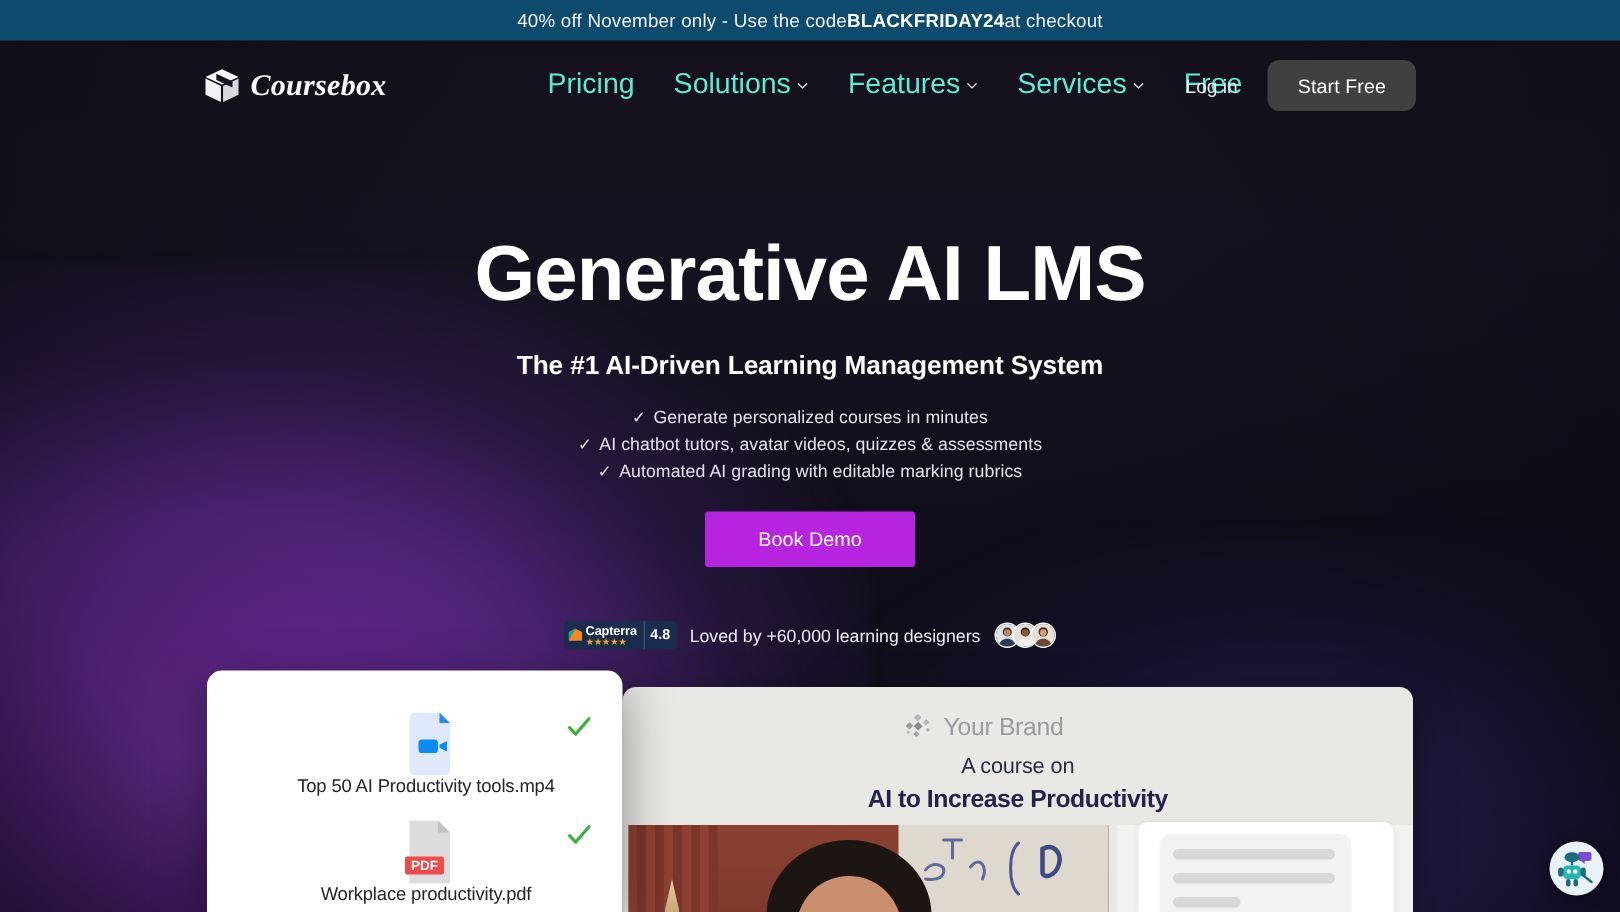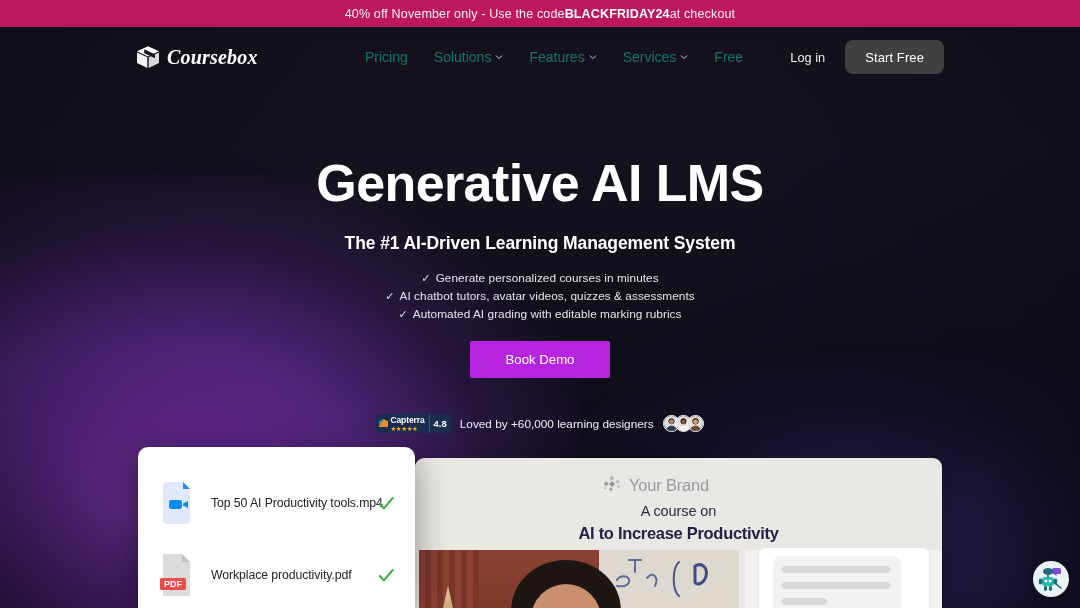--- a/index.html
+++ b/index.html
@@ -8,21 +8,21 @@
     font-family:"Liberation Sans", sans-serif;
     background:#0d0c14;
   }
 
   
   .page { position:relative; width:1080px; height:608px; overflow:hidden; }
 
   
   .announce{
     position:absolute; top:0; left:0; width:1080px; height:27px;
-    background:#be185d; color:#f2f1f5;
+    background:#0c4a6e; color:#f2f1f5;
     display:flex; align-items:center; justify-content:center;
     font-size:12.5px; letter-spacing:.15px; z-index:40;
   }
   .announce b{ font-weight:700; color:#ffffff; }
 
   
   .hero-bg{
     position:absolute; top:27px; left:0; width:1080px; height:581px;
     background:#100e1a;
     overflow:hidden;
@@ -52,21 +52,21 @@
     display:flex; align-items:center; z-index:30;
   }
   .brand{ position:absolute; left:135px; display:flex; align-items:center; gap:6px; }
   .brand-cube{ width:26px; height:26px; display:block; }
   .brand-word{
     color:#ffffff; font-family:"Liberation Serif", serif;
     font-style:italic; font-weight:700; font-size:20px; letter-spacing:.2px;
   }
   .nav-links{ position:absolute; left:365px; display:flex; align-items:center; gap:26px; }
   .nav-link{
-    color:#0f766e; font-size:14px; display:flex; align-items:center; gap:4px;
+    color:#5eead4; font-size:19px; display:flex; align-items:center; gap:4px;
     cursor:pointer; white-space:nowrap;text-align:center;
   }
   .caret{ width:8px; height:8px; display:block; }
   .nav-right{ position:absolute; right:136px; display:flex; align-items:center; gap:20px; }
   .login{ color:#eceaf2; font-size:12.8px; cursor:pointer; }
   .start-free{
     background:#404040; color:#fff; border:none; border-radius:8px;
     padding:0 20px; height:34px; font-size:13px; font-family:inherit;
     cursor:pointer; letter-spacing:.1px;
   }
@@ -122,21 +122,21 @@
   .showcase{ position:absolute; left:0; top:0; width:1080px; height:608px; z-index:25; pointer-events:none; }
   .showcase > *{ pointer-events:auto; }
 
   
   .files-card{
     position:absolute; left:138px; top:447px; width:277px; height:161px;
     background:#ffffff; border-radius:10px 10px 0 0;
     box-shadow:0 10px 34px rgba(0,0,0,.40);
     overflow:hidden;
   }
-  .file-row{ position:absolute; left:0; width:277px; height:56px; display:flex; align-items:center; }
+  .file-row{ position:absolute; left:0; width:277px; height:56px; display:flex; align-items:center;flex-direction:column; }
   .file-row.r1{ top:28px; }
   .file-row.r2{ top:100px; }
   .file-ico{ margin-left:22px; width:36px; height:42px; display:block; flex:none; }
   .file-name{ margin-left:15px; font-size:12.3px; color:#23232b; letter-spacing:-.1px; }
   .file-check{ position:absolute; right:20px; width:18px; height:18px; display:block; }
 
   
   .preview{
     position:absolute; left:415px; top:458px; width:527px; height:150px;
     background:#e9e8e5; border-radius:9px 9px 0 0;

